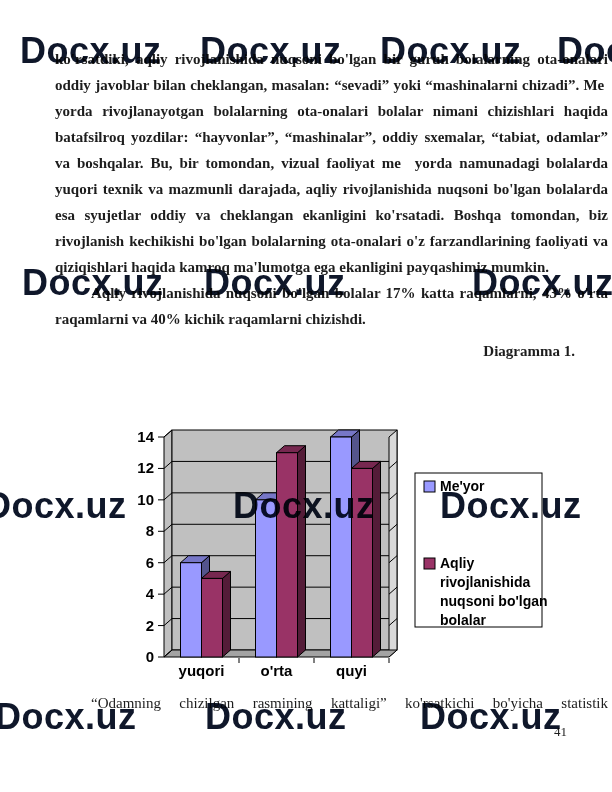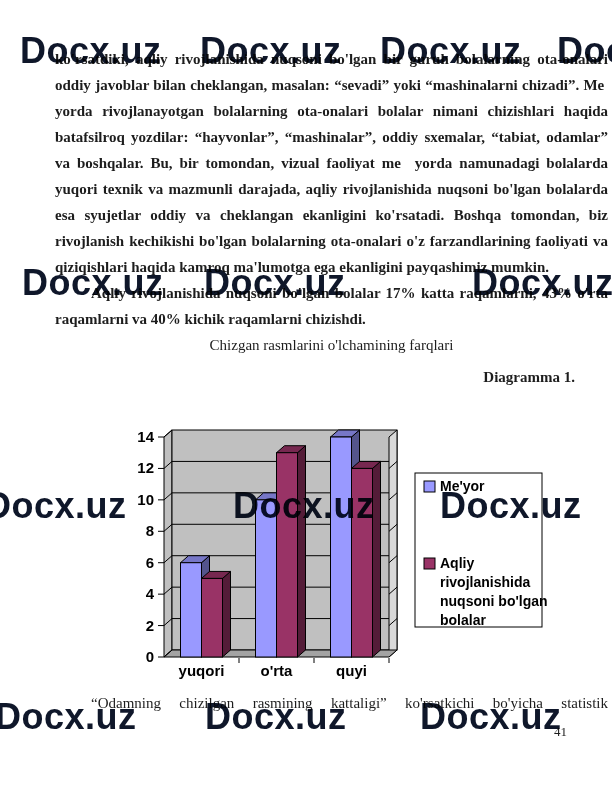--- a/index.html
+++ b/index.html
@@ -65,21 +65,20 @@
       <span class="wm" style="left: 233px; top: 485px;">Docx.uz</span>
       <span class="wm" style="left: 440px; top: 485px;">Docx.uz</span>
       <span class="wm" style="left: -5px; top: 696px;">Docx.uz</span>
       <span class="wm" style="left: 205px; top: 696px;">Docx.uz</span>
       <span class="wm" style="left: 420px; top: 696px;">Docx.uz</span>
     </div>
 
   <div class="flow">
     <p class="body-par">ko'rsatdiki, aqliy rivojlanishida nuqsoni bo'lgan bir guruh bolalarning ota-onalari oddiy javoblar bilan cheklangan, masalan: “sevadi” yoki “mashinalarni chizadi”. Me&nbsp; yorda rivojlanayotgan bolalarning ota-onalari bolalar nimani chizishlari haqida batafsilroq yozdilar: “hayvonlar”, “mashinalar”, oddiy sxemalar, “tabiat, odamlar” va boshqalar. Bu, bir tomondan, vizual faoliyat me&nbsp; yorda namunadagi bolalarda yuqori texnik va mazmunli darajada, aqliy rivojlanishida nuqsoni bo'lgan bolalarda esa syujetlar oddiy va cheklangan ekanligini ko'rsatadi. Boshqa tomondan, biz rivojlanish kechikishi bo'lgan bolalarning ota-onalari o'z farzandlarining faoliyati va qiziqishlari haqida kamroq ma'lumotga ega ekanligini payqashimiz mumkin.</p>
     <p class="body-par indent">Aqliy rivojlanishida nuqsoni bo'lgan bolalar 17% katta raqamlarni, 43% o'rta raqamlarni va 40% kichik raqamlarni chizishdi.</p>
-    <div class="fig-title" style="margin-top:0;">Chizgan rasmlarini o'lchamining farqlari</div>
     <div class="fig-caption">Diagramma 1.</div>
   </div>
 
   <div class="chart-wrap">
     <svg id="chart" class="chart-svg" width="460" height="256" viewBox="0 0 460 256">
         <polygon points="69,13 77,6 77,226 69,233" fill="#C0C0C0" stroke="#000" stroke-width="1"></polygon>
         <rect x="77" y="6" width="225" height="220" fill="#C0C0C0" stroke="#000" stroke-width="1"></rect>
         <line x1="77" y1="194.57142857142858" x2="302" y2="194.57142857142858" stroke="#000" stroke-width="1"></line>
         <line x1="77" y1="163.14285714285714" x2="302" y2="163.14285714285714" stroke="#000" stroke-width="1"></line>
         <line x1="77" y1="131.71428571428572" x2="302" y2="131.71428571428572" stroke="#000" stroke-width="1"></line>

